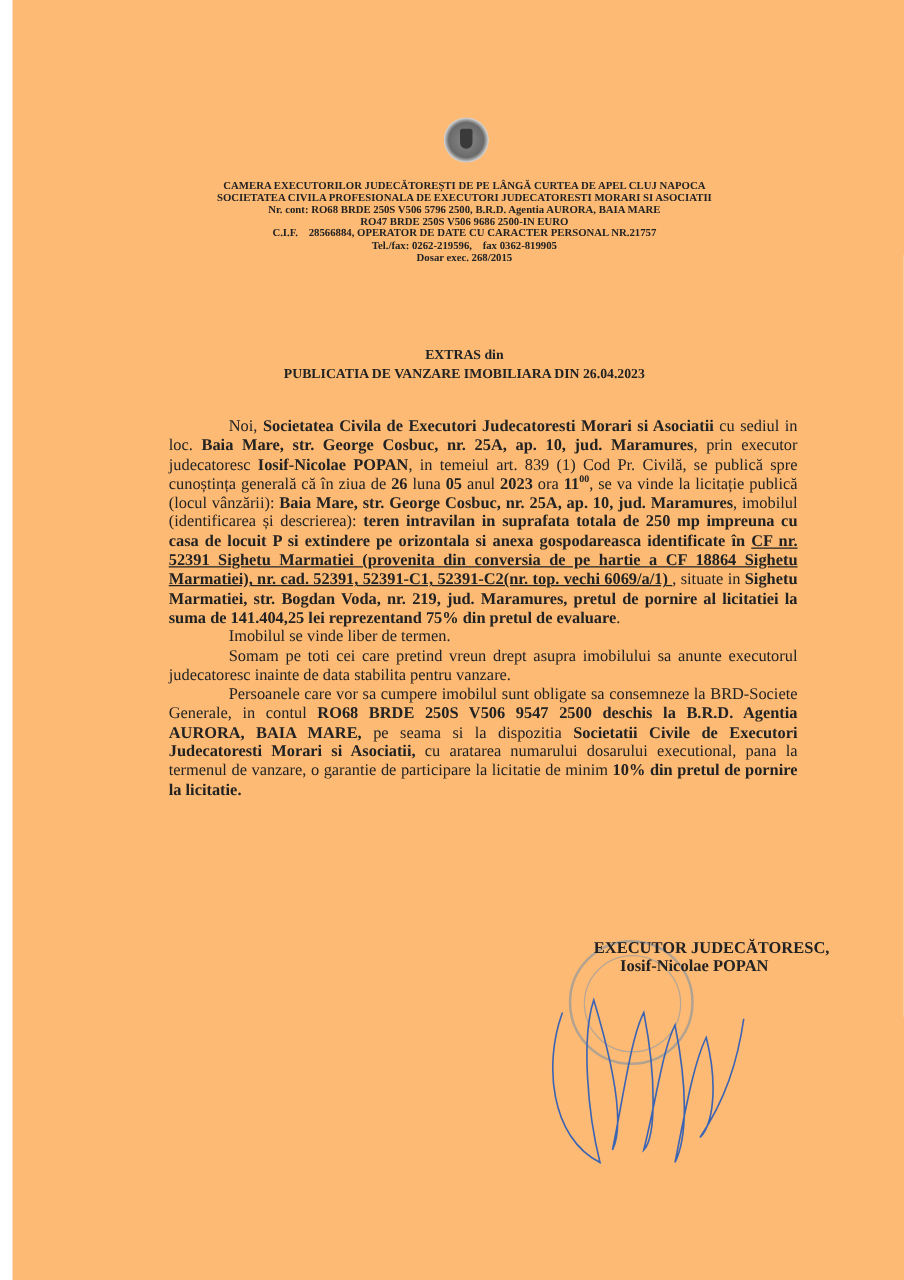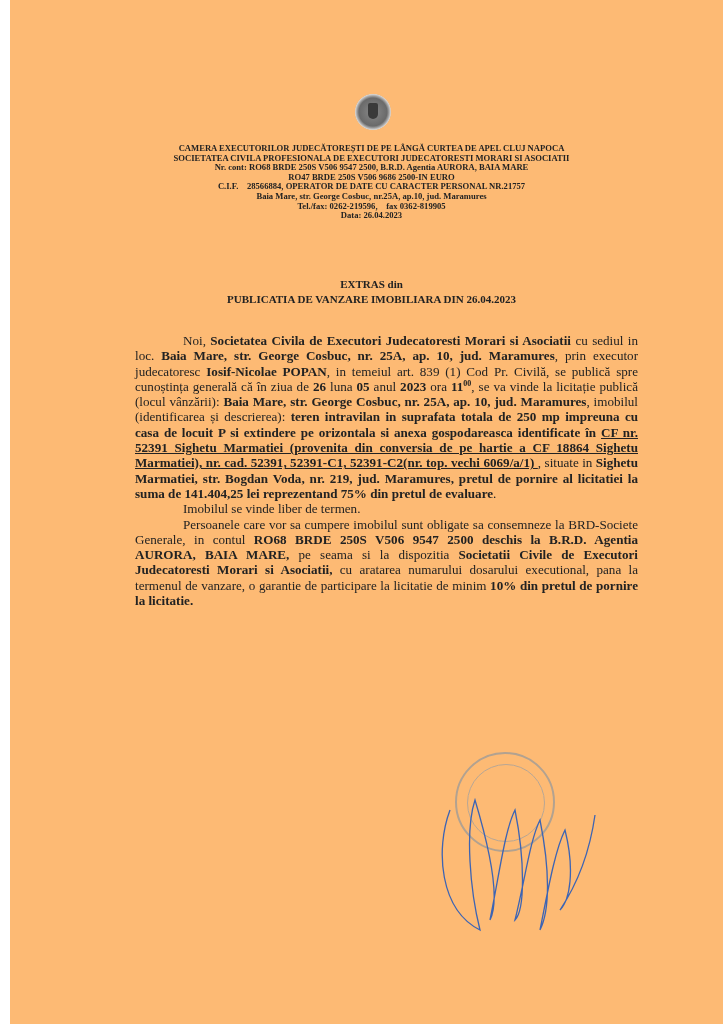--- a/index.html
+++ b/index.html
@@ -34,39 +34,43 @@
 
 <div class="page">
 
   <div class="logo">
     <div class="logo-inner"></div>
   </div>
 
   <div class="header">
     <div>CAMERA EXECUTORILOR JUDECĂTOREȘTI DE PE LÂNGĂ CURTEA DE APEL CLUJ NAPOCA</div>
     <div>SOCIETATEA CIVILA PROFESIONALA DE EXECUTORI JUDECATORESTI MORARI SI ASOCIATII</div>
-    <div>Nr. cont: RO68 BRDE 250S V506 9547 2500, B.R.D. Agentia AURORA, BAIA MARE</div>
+    <div>Nr. cont: RO68 BRDE 250S V506 5796 2500, B.R.D. Agentia AURORA, BAIA MARE</div>
     <div>RO47 BRDE 250S V506 9686 2500-IN EURO</div>
     <div style="white-space:pre;">C.I.F.    28566884, OPERATOR DE DATE CU CARACTER PERSONAL NR.21757</div>
-    <div>Baia Mare, str. George Cosbuc, nr.25A, ap.10, jud. Maramures</div>
     <div style="white-space:pre;">Tel./fax: 0262-219596,    fax 0362-819905</div>
-    <div>Data: 26.04.2023</div>
+    <div>Dosar exec. 268/2015</div>
   </div>
 
   <div class="title">
     <div>EXTRAS din</div>
     <div>PUBLICATIA DE VANZARE IMOBILIARA DIN 26.04.2023</div>
   </div>
 
   <div class="body">
     <p><span>Noi, </span><b>Societatea Civila de Executori Judecatoresti Morari si Asociatii</b><span> cu sediul in loc. </span><b>Baia Mare, str. George Cosbuc, nr. 25A, ap. 10, jud. Maramures</b><span>, prin executor judecatoresc </span><b>Iosif-Nicolae POPAN</b><span>, in temeiul art. 839 (1) Cod Pr. Civilă, se publică spre cunoștința generală că în ziua de </span><b>26</b><span> luna </span><b>05</b><span> anul </span><b>2023</b><span> ora </span><b><span>11</span><sup>00</sup></b><span>, se va vinde la licitație publică (locul vânzării): </span><b>Baia Mare, str. George Cosbuc, nr. 25A, ap. 10, jud. Maramures</b><span>, imobilul (identificarea și descrierea): </span><b>teren intravilan in suprafata totala de 250 mp impreuna cu casa de locuit P si extindere pe orizontala si anexa gospodareasca identificate în </b><b><u>CF nr. 52391 Sighetu Marmatiei (provenita din conversia de pe hartie a CF 18864 Sighetu Marmatiei), nr. cad. 52391, 52391-C1, 52391-C2(nr. top. vechi 6069/a/1) </u></b><span>, situate in </span><b>Sighetu Marmatiei, str. Bogdan Voda, nr. 219, jud. Maramures, pretul de pornire al licitatiei la suma de 141.404,25 lei reprezentand 75% din pretul de evaluare</b><span>.</span></p>
     <p>Imobilul se vinde liber de termen.</p>
+    <p>Somam pe toti cei care pretind vreun drept asupra imobilului sa anunte executorul judecatoresc inainte de data stabilita pentru vanzare.</p>
     <p><span>Persoanele care vor sa cumpere imobilul sunt obligate sa consemneze la BRD-Societe Generale, in contul </span><b>RO68 BRDE 250S V506 9547 2500  deschis la B.R.D. Agentia AURORA, BAIA MARE,</b><span> pe seama si la dispozitia </span><b>Societatii Civile de Executori Judecatoresti Morari si Asociatii,</b><span> cu aratarea numarului dosarului executional, pana la termenul de vanzare, o garantie de participare la licitatie de minim </span><b>10% din pretul de pornire la licitatie.</b></p>
   </div>
 
   <div class="stamp"></div>
 
+  <div class="sig">
+    <div class="l1">EXECUTOR JUDECĂTORESC,</div>
+    <div class="l2">Iosif-Nicolae POPAN</div>
+  </div>
 
   <svg class="signature" viewBox="0 0 170 170">
     <path id="sigpath" d="M20 40 C 5 80, 10 140, 50 160 C 40 120, 35 60, 45 30 C 60 80, 70 130, 60 150 C 70 100, 75 60, 85 40 C 95 90, 95 140, 85 150 C 95 110, 100 70, 110 50 C 120 100, 120 140, 110 160 C 118 120, 125 80, 135 60 C 145 100, 140 130, 130 140 C 150 110, 160 80, 165 45" fill="none" stroke-width="1.3" stroke="#3c64b4"></path>
   </svg>
 
 </div>
 
 </body></html>

